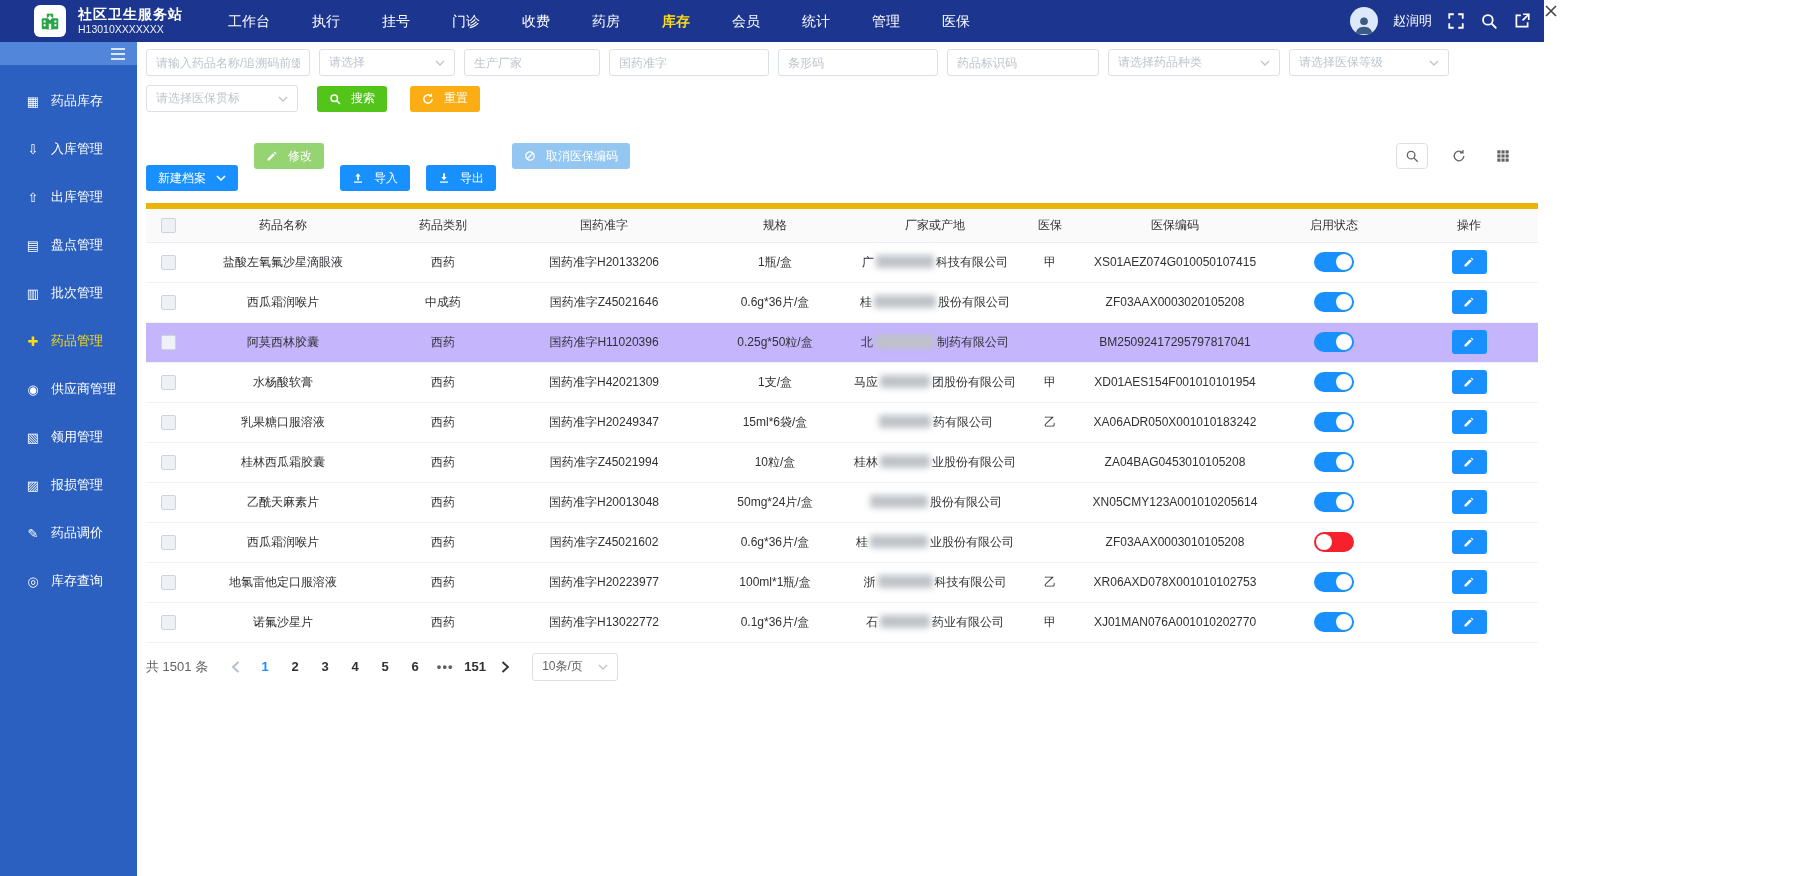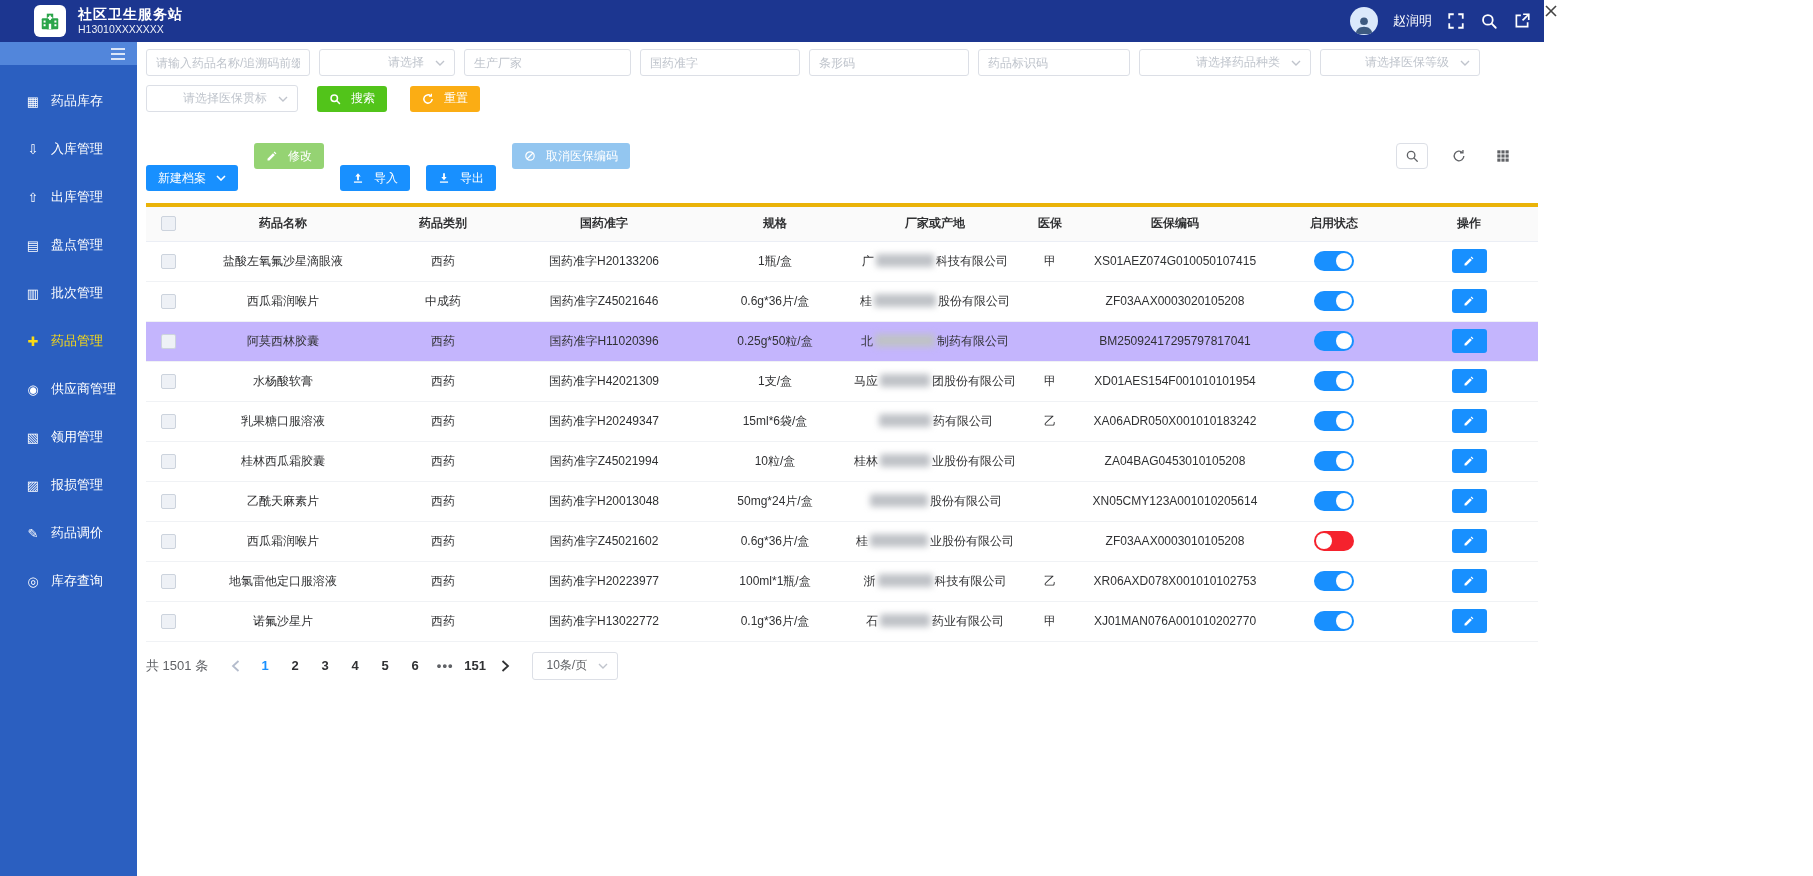--- a/index.html
+++ b/index.html
@@ -35,21 +35,21 @@
   .side-item.active{color:#fadb14;}
   .side-icon{width:16px;text-align:center;font-size:13px;flex:none;}
 
   .content{flex:1;background:#fff;padding:7px 4px 0 9px;min-width:0;}
 
   
   .filter-row{display:flex;align-items:center;gap:9px;margin-bottom:9px;}
   .f-input,.f-select{height:27px;border:1px solid #dcdfe6;border-radius:3px;background:#fff;
     font-size:12px;color:#333;padding:0 9px;font-family:inherit;}
   .f-input::placeholder{color:#bfc4cc;}
-  .f-select{display:flex;align-items:center;justify-content:flex-end;color:#bfc4cc;cursor:pointer;gap:11px;}
+  .f-select{display:flex;align-items:center;justify-content:space-between;color:#bfc4cc;cursor:pointer;gap:5px;}
   .caret{width:10px;height:6px;color:#c0c4cc;flex:none;}
 
   
   .btn{height:26px;border:none;border-radius:3px;color:#fff;font-size:12px;
     display:inline-flex;align-items:center;gap:10px;padding:0 12px;cursor:pointer;font-family:inherit;white-space:nowrap;}
   .btn-search{background:#52c41a;margin-left:10px;}
   .btn-reset{background:#fbad14;margin-left:14px;}
   .btn-primary{background:#1890ff;margin-top:44px;}
   .btn-modify{background:#95d373;}
   .btn-cancel-code{background:#93c6f0;}
@@ -57,22 +57,22 @@
   .svg14{width:14px;height:14px;flex:none;}
 
   .toolbar{display:flex;align-items:center;gap:16px;margin:6px 0 12px 0;}
   .toolbar-right{margin-left:auto;display:flex;align-items:center;gap:18px;padding-right:24px;}
   .icon-btn{background:none;border:none;color:#606266;cursor:pointer;width:26px;height:26px;
     display:inline-flex;align-items:center;justify-content:center;}
   .icon-btn.boxed{border:1px solid #dcdfe6;border-radius:4px;width:32px;}
 
   
   .grid{width:1392px;border-collapse:collapse;table-layout:fixed;}
-  .grid th{background:#fafafa;height:36px;font-size:12px;font-weight:700;color:#303133;
-    border-top:4px solid #eab308;border-bottom:1px solid #ebeef5;text-align:center;}
+  .grid th{background:#fafafa;height:36px;font-size:12px;font-weight:400;color:#303133;
+    border-top:6px solid #eab308;border-bottom:1px solid #ebeef5;text-align:center;}
   .grid td{height:40px;font-size:12px;color:#303133;text-align:center;
     border-bottom:1px solid #f0f2f5;overflow:hidden;white-space:nowrap;}
   .grid tr.hl td{background:#c4b5fd;}
   .checkbox{display:inline-block;width:15px;height:15px;border:1px solid #ccd3dd;border-radius:2px;
     background:#eef1f6;vertical-align:middle;cursor:pointer;}
   .blur-block{display:inline-block;height:13px;background:#bfc2c7;border-radius:2px;
     filter:blur(3px);vertical-align:-2px;margin:0 2px;}
   .switch{width:40px;height:20px;border-radius:10px;background:#1890ff;display:inline-block;
     position:relative;cursor:pointer;vertical-align:middle;}
   .switch .knob{position:absolute;top:2px;right:2px;width:16px;height:16px;border-radius:50%;background:#fff;}
@@ -113,20 +113,33 @@
           <rect x="16.8" y="11.5" width="2.2" height="2.2" fill="#fff"></rect>
           <rect x="5" y="15.5" width="2.2" height="2.2" fill="#fff"></rect>
           <rect x="16.8" y="15.5" width="2.2" height="2.2" fill="#fff"></rect>
           <rect x="10.7" y="15" width="2.6" height="6" fill="#fff"></rect>
         </svg>
       </div>
       <div class="station">
         <div class="station-name">社区卫生服务站</div>
         <div class="station-code">H13010XXXXXXX</div>
       </div>
+      <nav class="topnav" id="topnav">
+          <a class="nav-item">工作台</a>
+          <a class="nav-item">执行</a>
+          <a class="nav-item">挂号</a>
+          <a class="nav-item">门诊</a>
+          <a class="nav-item">收费</a>
+          <a class="nav-item">药房</a>
+          <a class="nav-item active">库存</a>
+          <a class="nav-item">会员</a>
+          <a class="nav-item">统计</a>
+          <a class="nav-item">管理</a>
+          <a class="nav-item">医保</a>
+        </nav>
       <div class="top-right">
         <span class="avatar">
           <svg width="22" height="22" viewBox="0 0 24 24">
             <circle cx="12" cy="9" r="4.2" fill="#3d5a80"></circle>
             <path d="M3 23c0-5 4-8 9-8s9 3 9 8z" fill="#3d5a80"></path>
           </svg>
         </span>
         <span class="username">赵润明</span>
         <svg class="top-icon" viewBox="0 0 16 16" fill="none" stroke="currentColor" stroke-width="1.6">
           <path d="M2 6V2h4M10 2h4v4M14 10v4h-4M6 14H2v-4"></path>
@@ -205,21 +218,21 @@
 
         <section>
           <div class="filter-row">
             <input class="f-input" style="width: 164px;" placeholder="请输入药品名称/追溯码前缀">
             <div class="f-select" style="width:136px">
               <span>请选择</span>
               <svg class="caret" viewBox="0 0 10 6" fill="none" stroke="currentColor" stroke-width="1.4">
                   <path d="M1 1l4 4 4-4"></path>
                 </svg>
             </div>
-            <input class="f-input" style="width: 167px;" placeholder="生产厂家">
+            <input class="f-input" style="width: 136px;" placeholder="生产厂家">
             <input class="f-input" style="width: 160px;" placeholder="国药准字">
             <input class="f-input" style="width: 160px;" placeholder="条形码">
             <input class="f-input" style="width: 152px;" placeholder="药品标识码">
             <div class="f-select" style="width:172px">
               <span>请选择药品种类</span>
               <svg class="caret" viewBox="0 0 10 6" fill="none" stroke="currentColor" stroke-width="1.4">
                   <path d="M1 1l4 4 4-4"></path>
                 </svg>
             </div>
             <div class="f-select" style="width:160px">

